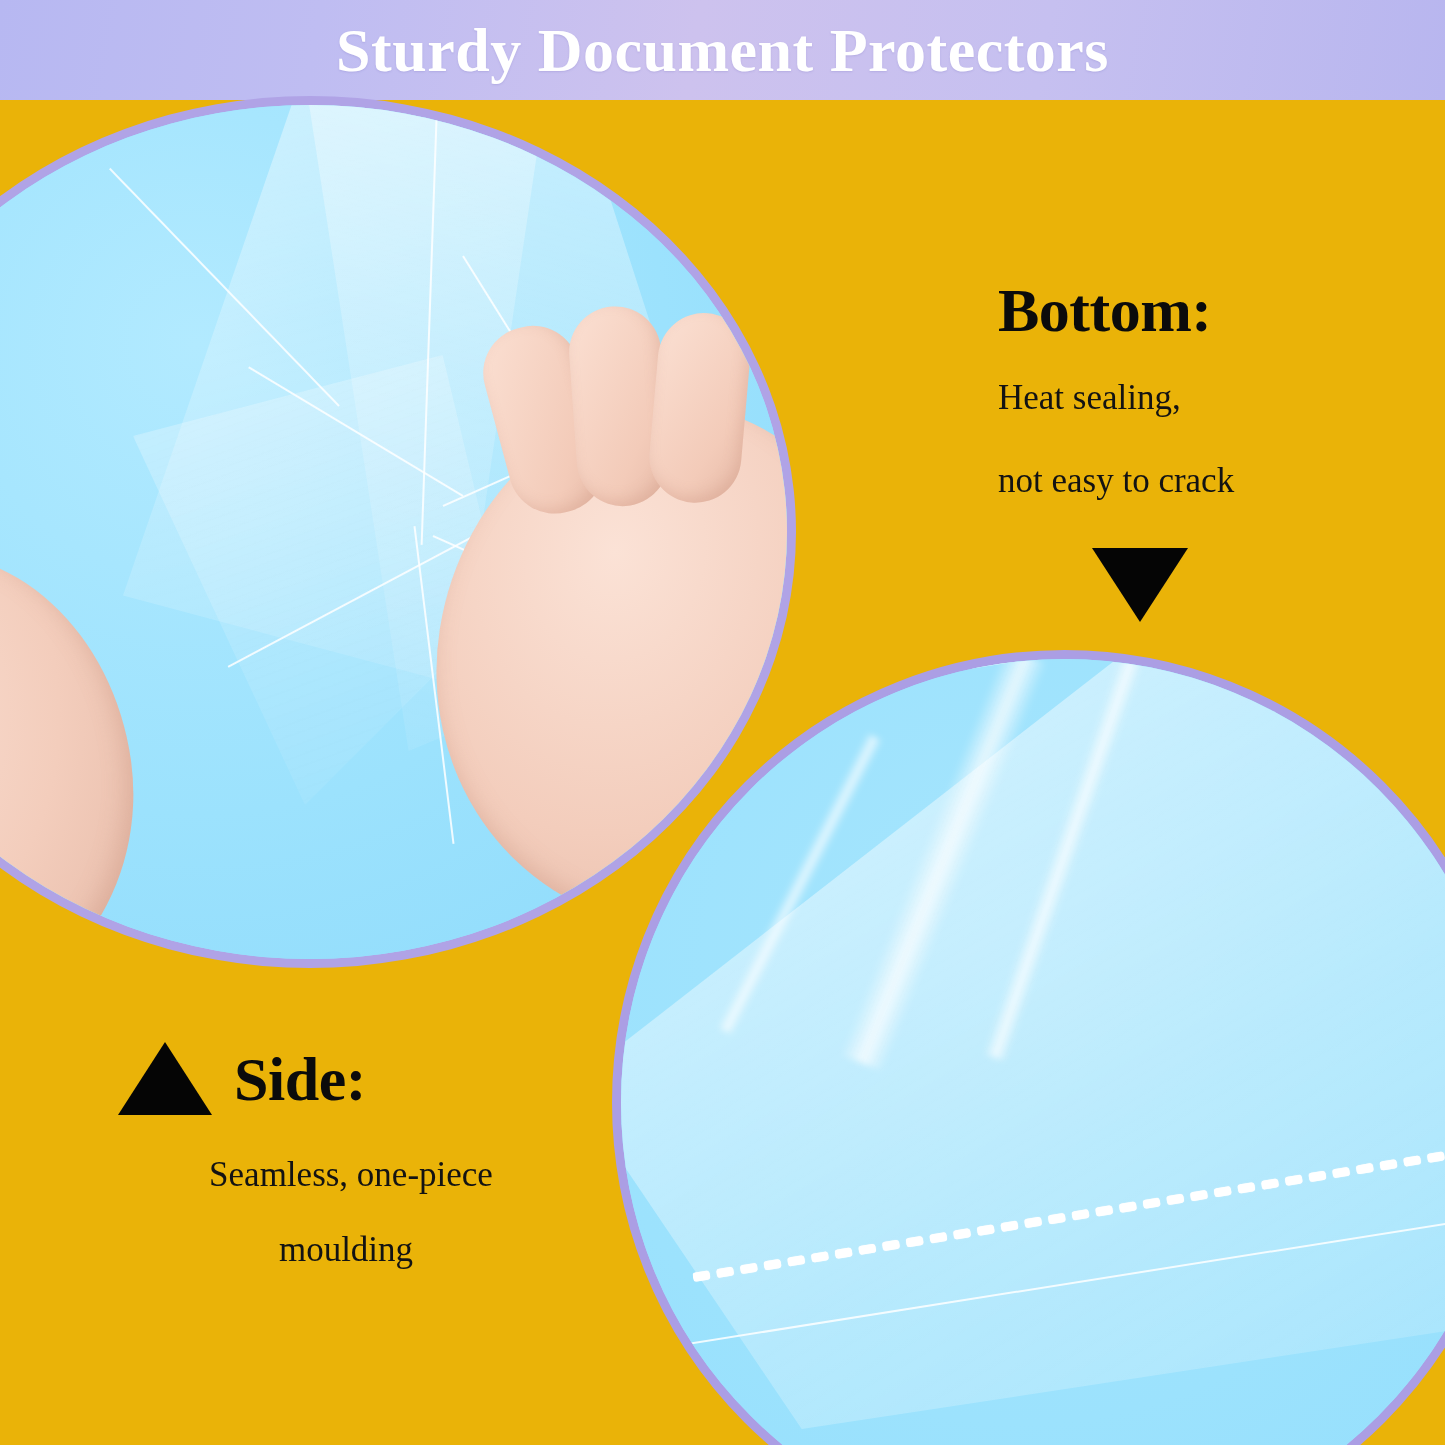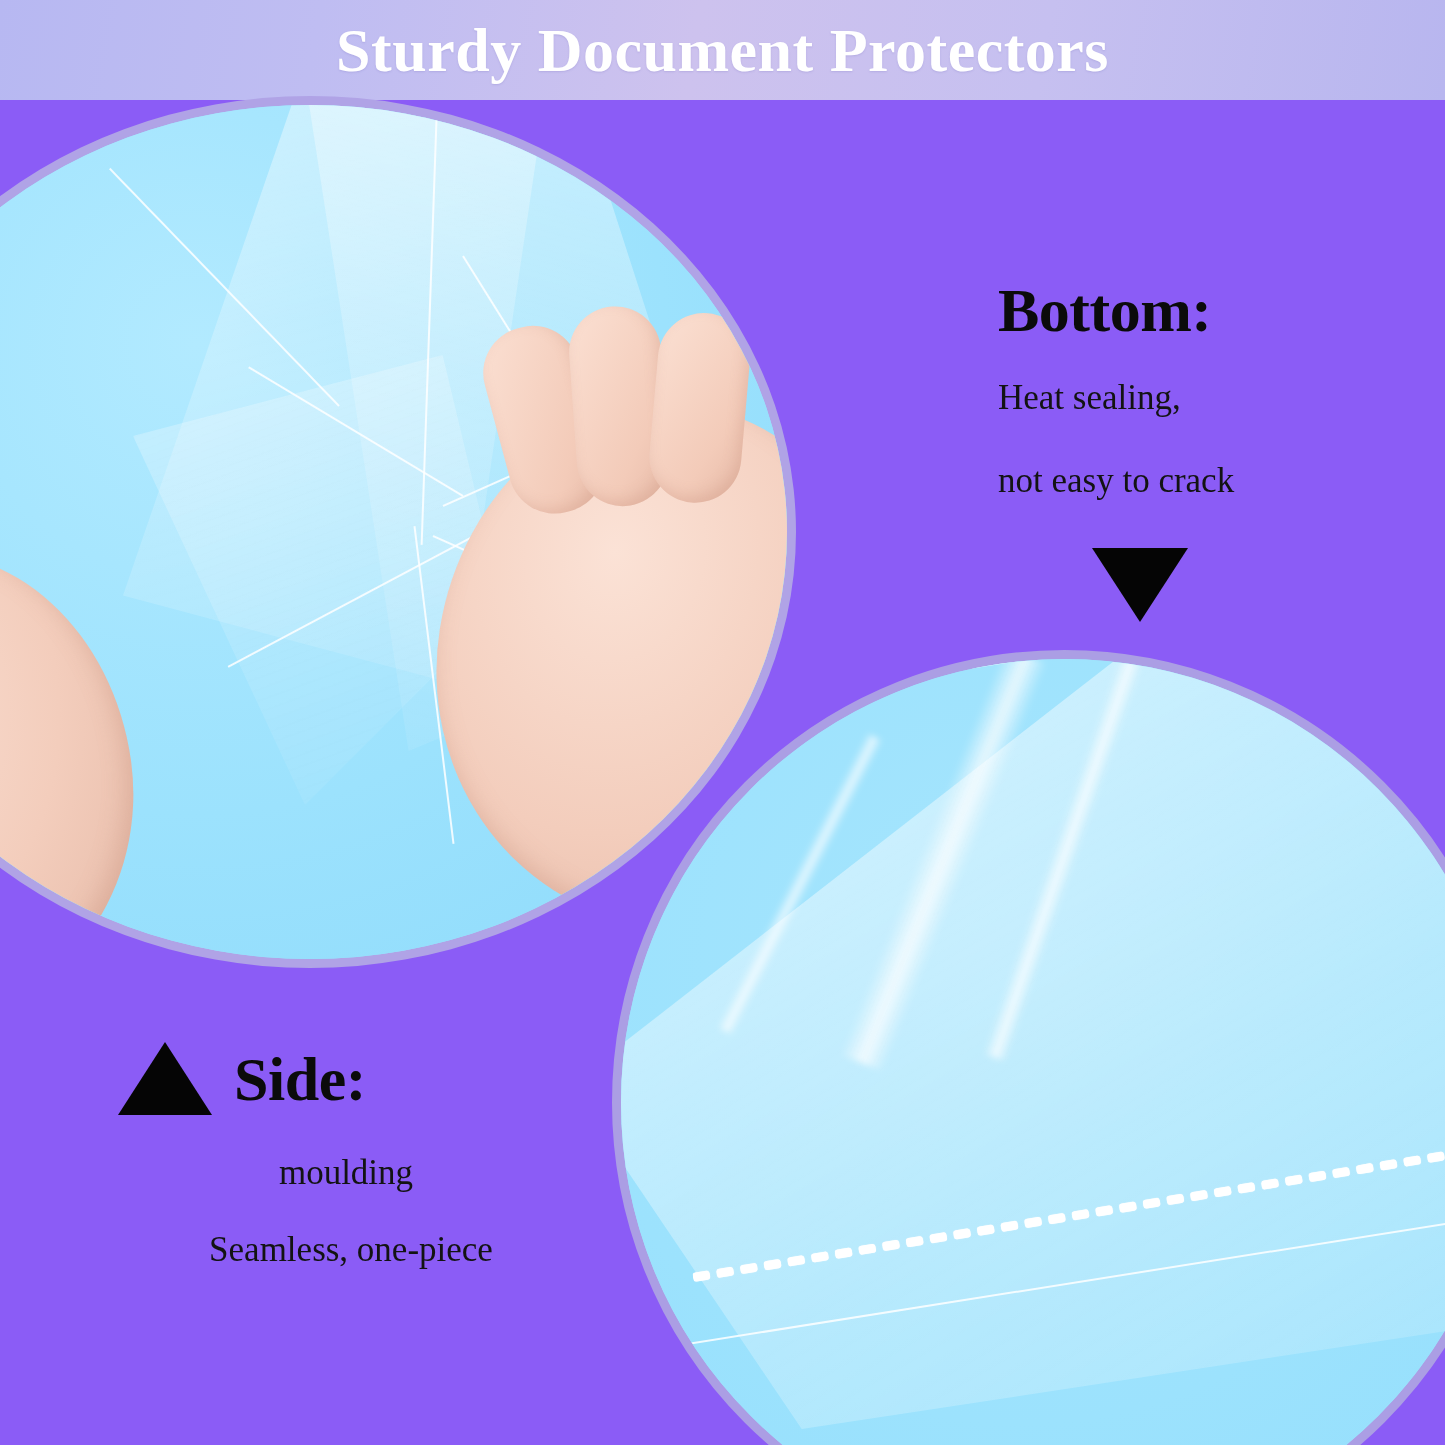--- a/index.html
+++ b/index.html
@@ -5,21 +5,21 @@
   * { margin:0; padding:0; box-sizing:border-box; }
   html,body{
     width:1445px; height:1445px;
     background:#ffffff;
     font-family:"Liberation Serif", serif;
     overflow:hidden;
   }
   .canvas{
     position:relative;
     width:1445px; height:1445px;
-    background:#8b5cf6;
+    background:#eab308;
     overflow:hidden;
   }
 
   
   .header-band{
     position:absolute; left:0; top:0;
     width:1445px; height:100px;
     background:linear-gradient(100deg,#b7b8f2 0%, #bfbdf2 22%, #cdc2ee 48%, #c6c0f0 72%, #b8b6ef 100%);
     overflow:hidden;
   }
@@ -339,17 +339,17 @@
     <div class="bottom-line l1">Heat sealing,</div>
     <div class="bottom-line l2">not easy to crack</div>
   </div>
   <div class="arrow-down"></div>
 
   <div class="side-block">
     <div class="side-head-row">
       <div class="arrow-up"></div>
       <div class="side-heading">Side:</div>
     </div>
+    <div class="side-line s1">Seamless, one-piece</div>
     <div class="side-line s2">moulding</div>
-    <div class="side-line s1">Seamless, one-piece</div>
   </div>
 
 </div>
 
 </body></html>

